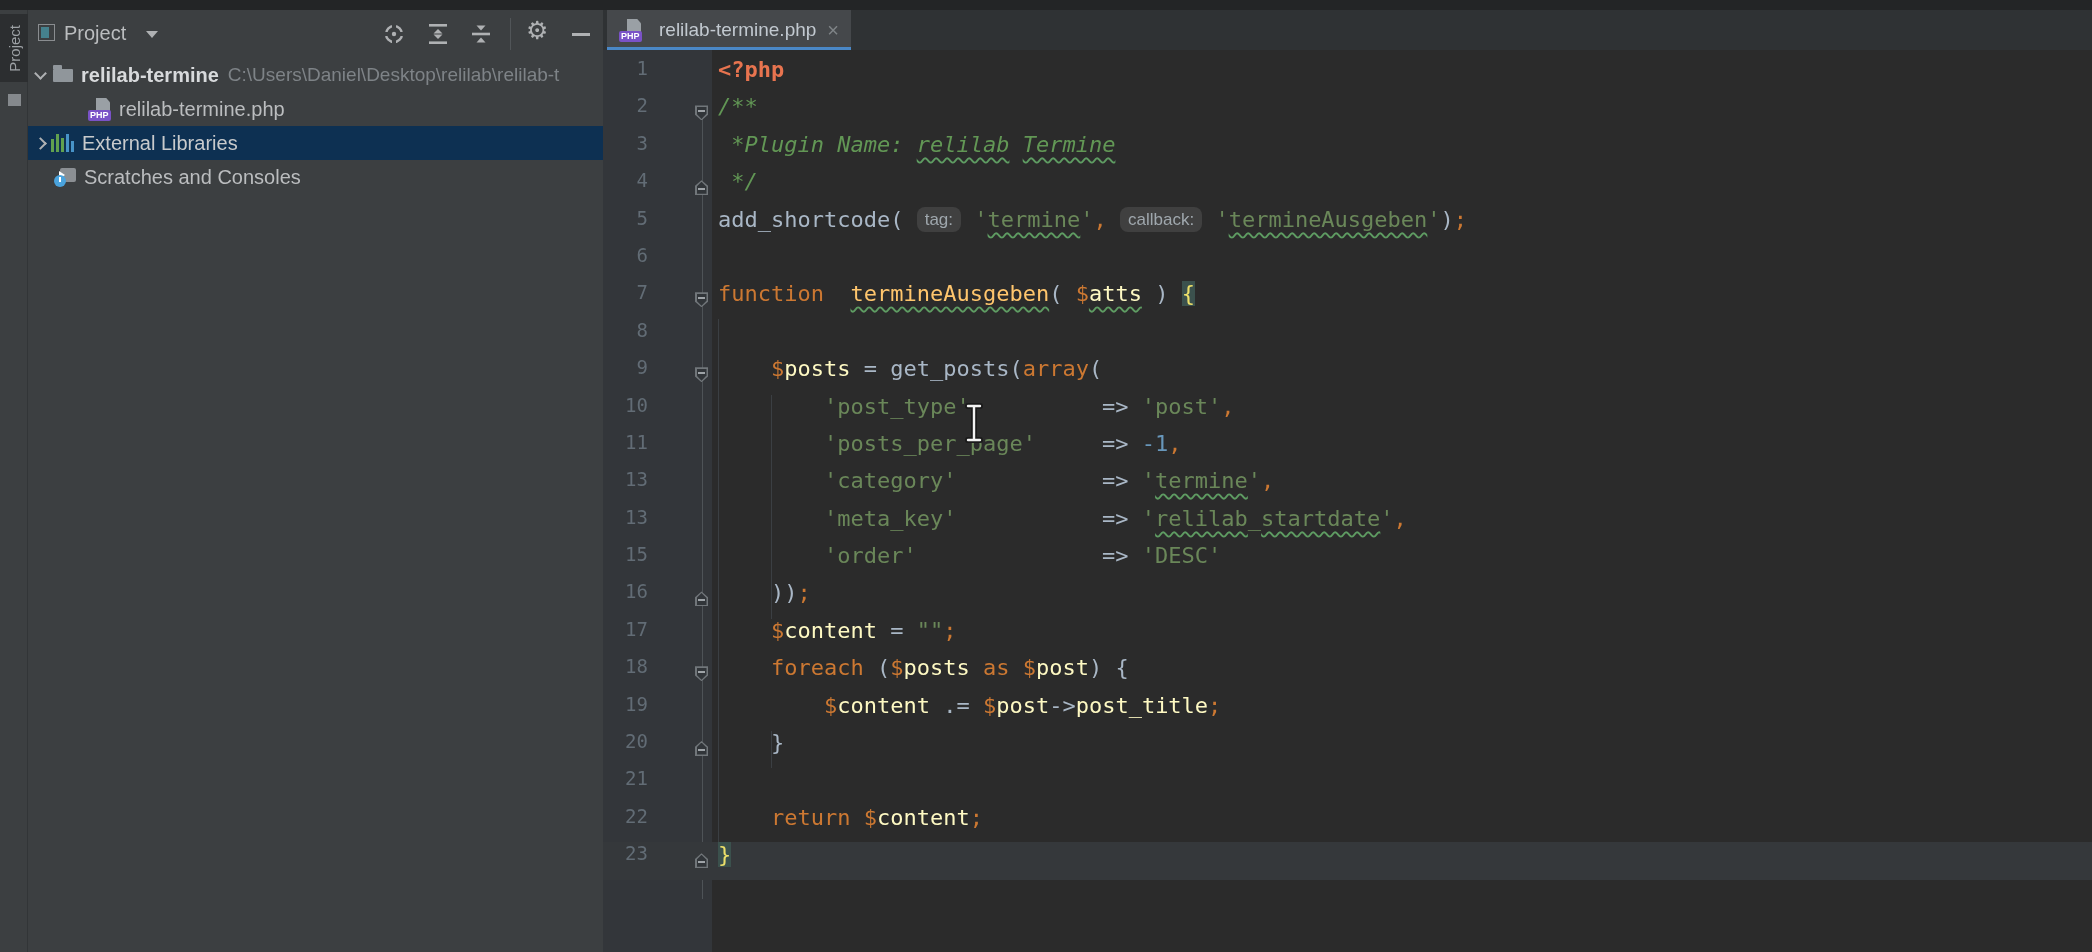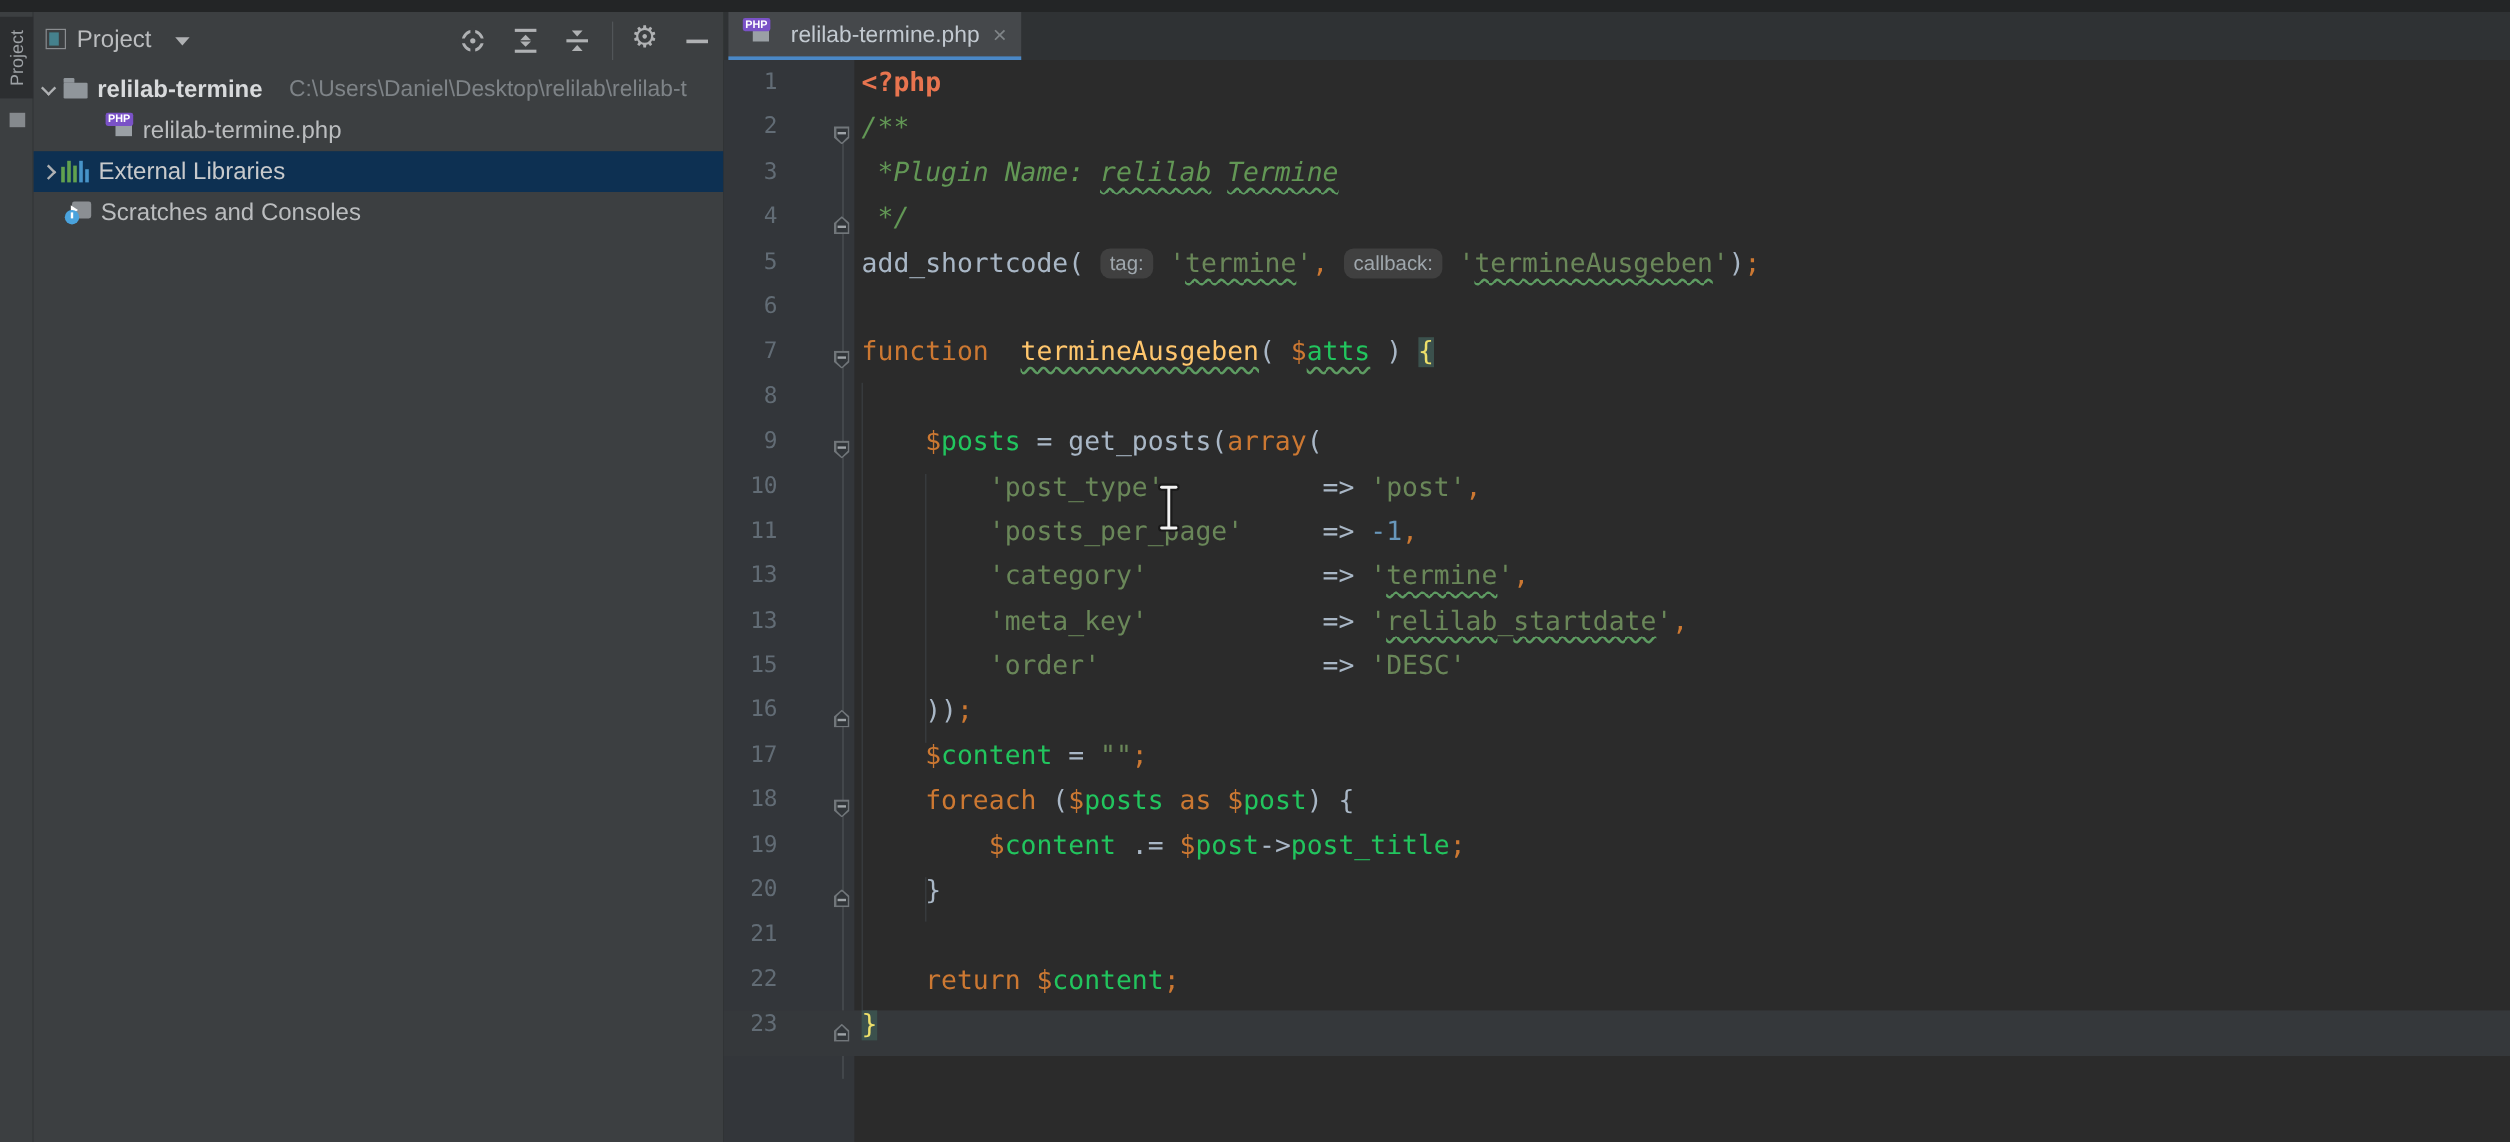--- a/index.html
+++ b/index.html
@@ -40,25 +40,25 @@
   .tree-row.selected { background:#0D3052; color:#C8CACC; }
   .chev { width:9px; height:9px; border-right:2px solid #AFB1B3; border-bottom:2px solid #AFB1B3;
           flex:0 0 auto; }
   .chev.down { transform:rotate(45deg); margin:-4px 8px 0 8px; }
   .chev.right { transform:rotate(-45deg); margin:0 6px 0 8px; }
   .folder-ic { position:relative; width:20px; height:13px; background:#90969B; border-radius:1px;
                margin-right:8px; flex:0 0 auto; }
   .folder-ic::before { content:""; position:absolute; left:0; top:-4px; width:9px; height:4px;
                        background:#90969B; border-radius:1px 1px 0 0; }
   .bold { font-weight:bold; color:#D8DADC; }
-  .dim-path { color:#7E8387; margin-left:22px; font-size:19px; }
+  .dim-path { color:#7E8387; margin-left:9px; font-size:19px; }
   .php-ic { position:relative; width:24px; height:23px; flex:0 0 auto; margin-right:7px; }
   .php-ic .page { position:absolute; right:2px; top:0; width:14px; height:16px; background:#9AA0A5;
                   clip-path:polygon(0 0,70% 0,100% 30%,100% 100%,0 100%); }
-  .php-ic .badge { position:absolute; left:0; bottom:16px; background:#7A52C7; color:#fff;
+  .php-ic .badge { position:absolute; left:0; bottom:0; background:#7A52C7; color:#fff;
                    font-size:9px; font-weight:bold; line-height:11px; padding:0 2px; border-radius:2px; }
   .lib-ic { display:flex; align-items:flex-end; gap:2px; height:18px; margin-right:8px; flex:0 0 auto; }
   .lib-ic i { display:block; width:3px; }
   .scratch-ic { position:relative; width:22px; height:19px; flex:0 0 auto; margin-right:8px; }
   .scratch-ic .sq { position:absolute; right:0; top:0; width:16px; height:14px; background:#8B8F93;
                     border-radius:2px; }
   .scratch-ic .tri { position:absolute; right:11px; top:3px; width:0; height:0;
                      border-left:6px solid #fff; border-top:4px solid transparent;
                      border-bottom:4px solid transparent; }
   .scratch-ic .clock { position:absolute; left:0; bottom:0; width:12px; height:12px; border-radius:50%;
@@ -94,21 +94,21 @@
   .fold::after { content:""; position:absolute; left:3px; width:7px; height:2px; background:#9EA3A7; }
   .fold.down::after { top:5px; } .fold.up::after { top:8px; }
   .codeline { font:22px "DejaVu Sans Mono", monospace; white-space:pre; padding-left:6px; }
 
   .tok-t { color:#A9B7C6; }
   .tok-k { color:#CC7832; }
   .tok-pt{ color:#E8744F; font-weight:bold; }
   .tok-s { color:#6A8759; }
   .tok-c { color:#629755; font-style:italic; }
   .tok-n { color:#6897BB; }
-  .tok-v { color:#22c55e; }
+  .tok-v { color:#fef9c3; }
   .tok-d { color:#CC7832; }
   .tok-f { color:#FFC66D; }
   .tok-o { color:#CC7832; }
   .tok-b { color:#EDE06A; background:#3B514D; }
   .tok-w { text-decoration:underline; text-decoration-style:wavy; text-decoration-color:#5E9C62;
            text-decoration-thickness:1.5px; text-underline-offset:5px; }
   .tok-h { display:inline-block; background:#404040; color:#9FA7AD; border-radius:8px; padding:0 8px;
            font-family:"Liberation Sans", sans-serif; font-size:17px; line-height:25px;
            vertical-align:2px; }
 

